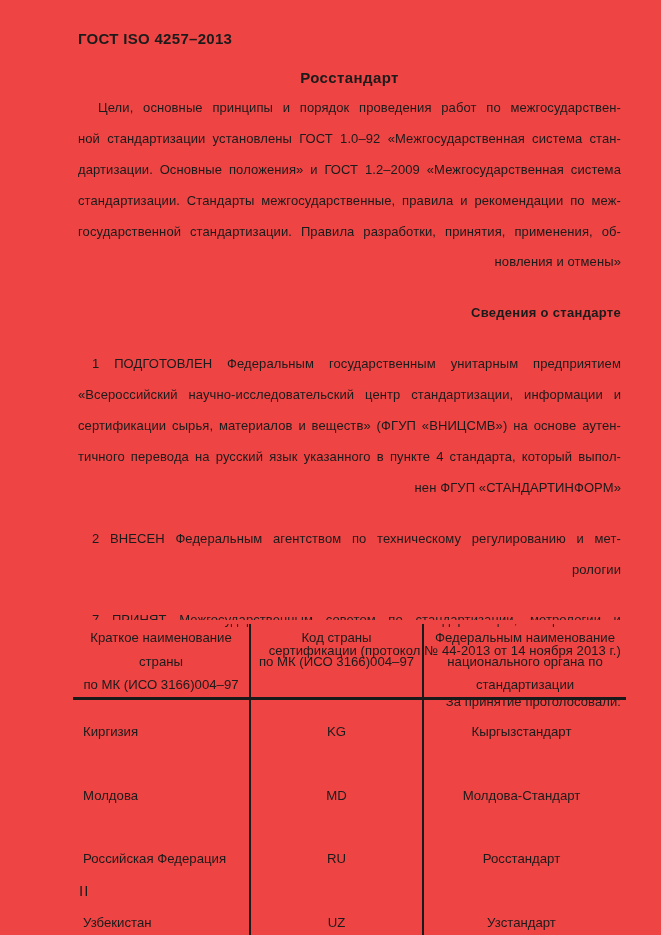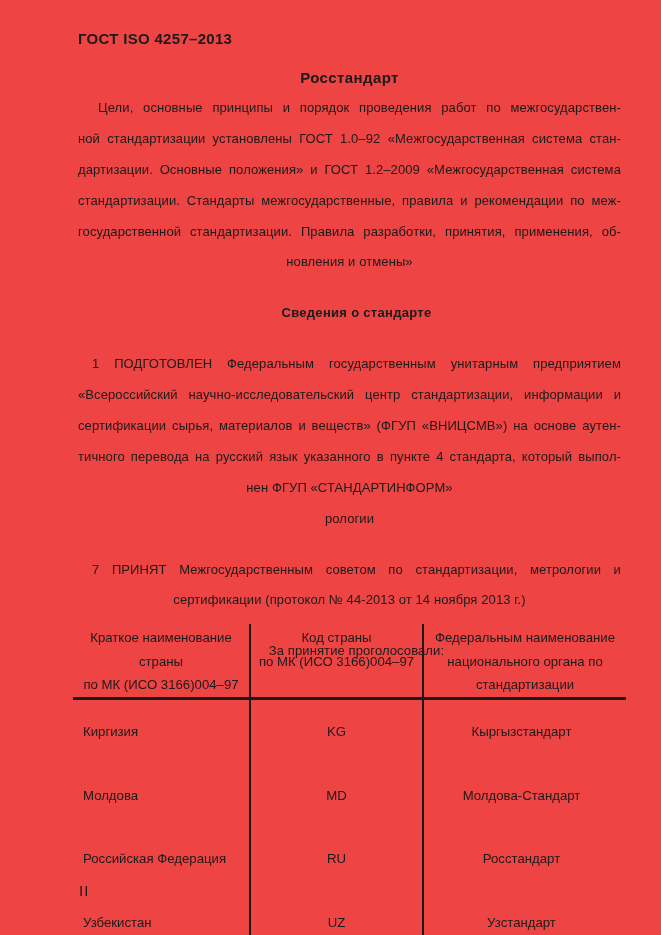--- a/index.html
+++ b/index.html
@@ -40,21 +40,21 @@
     left: 78px;
     top: 93px;
     width: 543px;
     font-size: 13px;
   }
   .bl {
     height: 30.9px;
     line-height: 30.9px;
     white-space: nowrap;
     overflow: hidden;
-    text-align: center;
+    text-align: right;
     letter-spacing: 0.1px;
   }
   .bl.just {
     text-align: justify;
     text-align-last: justify;
   }
   .bl.bold {
     font-weight: 700;
     letter-spacing: 0.3px;
   }
@@ -123,20 +123,21 @@
       <div class="bl just">дартизации. Основные положения» и ГОСТ 1.2–2009 «Межгосударственная система</div>
       <div class="bl just">стандартизации. Стандарты межгосударственные, правила и рекомендации по меж-</div>
       <div class="bl just">государственной стандартизации. Правила разработки, принятия, применения, об-</div>
       <div class="bl">новления и отмены»</div>
       <div class="bl bold ind-small">Сведения о стандарте</div>
       <div class="bl ind-small just">1 ПОДГОТОВЛЕН Федеральным государственным унитарным предприятием</div>
       <div class="bl just">«Всероссийский научно-исследовательский центр стандартизации, информации и</div>
       <div class="bl just">сертификации сырья, материалов и веществ» (ФГУП «ВНИЦСМВ») на основе аутен-</div>
       <div class="bl just">тичного перевода на русский язык указанного в пункте 4 стандарта, который выпол-</div>
       <div class="bl">нен ФГУП «СТАНДАРТИНФОРМ»</div>
+      <div class="bl ind-small just">2 ВНЕСЕН Федеральным агентством по техническому регулированию и мет-</div>
       <div class="bl">рологии</div>
       <div class="bl ind-small just">7 ПРИНЯТ Межгосударственным советом по стандартизации, метрологии и</div>
       <div class="bl">сертификации (протокол № 44-2013 от 14 ноября 2013 г.)</div>
       <div class="bl ind-small">За принятие проголосовали:</div>
     </div>
 
   <table class="vote-table">
     <colgroup>
       <col style="width:179px">
       <col style="width:173px">

